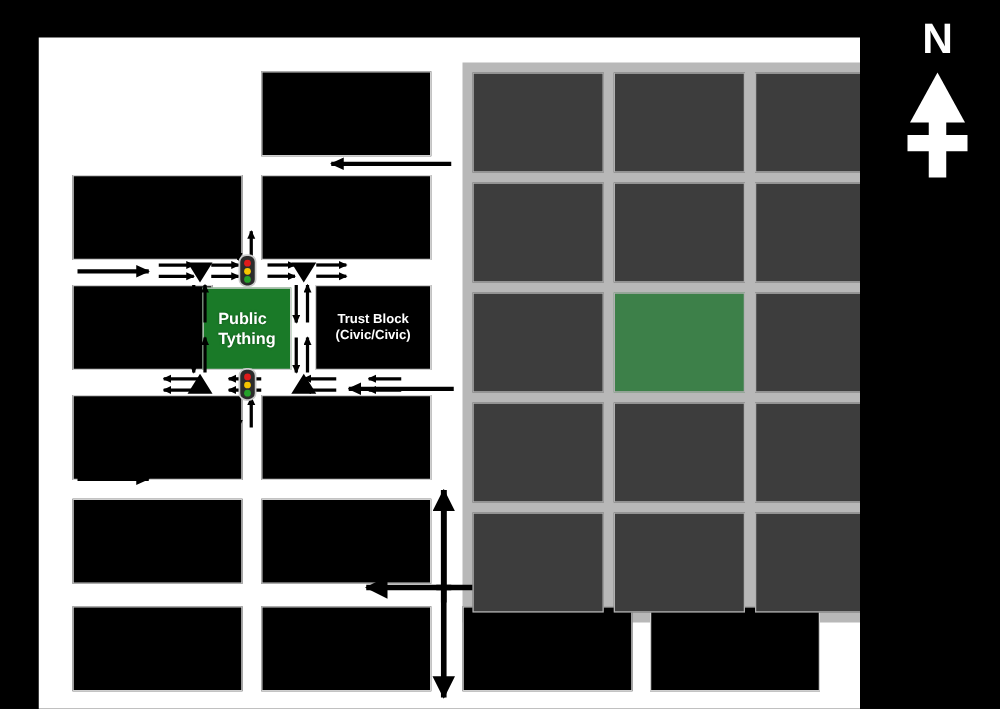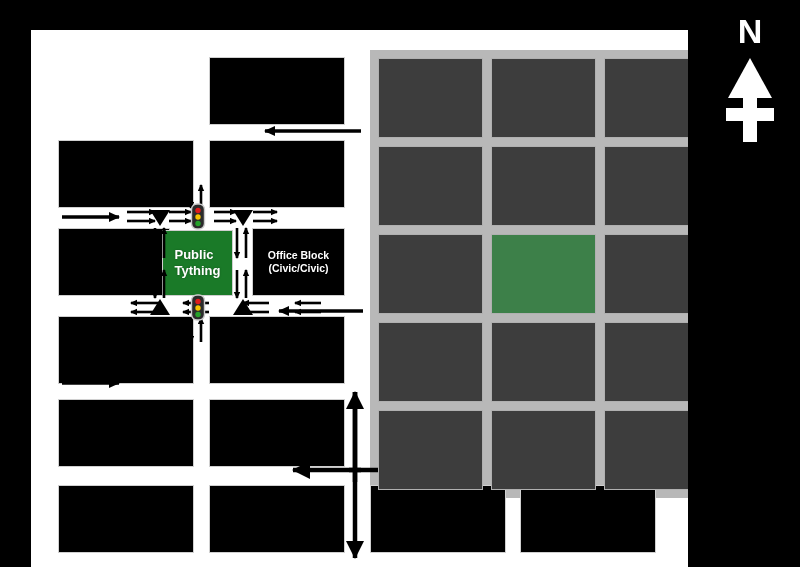--- a/index.html
+++ b/index.html
@@ -57,21 +57,21 @@
     <div id="ward" style="left:339px;top:20px;width:347px;height:448px;"></div>
 
     <div class="tblock" style="left:178px;top:27px;width:136px;height:68px;"></div>
 
     <div class="tblock" style="left:27px;top:110px;width:136px;height:68px;"></div>
     <div class="tblock" style="left:178px;top:110px;width:136px;height:68px;"></div>
 
     <div class="tblock" style="left:27px;top:198px;width:112px;height:68px;"></div>
     <div class="tblock" style="left:221px;top:198px;width:93px;height:68px;">
       <div class="lbl" style="font-size:10.5px;">
-        <span>Office Block</span><br>
+        <span>Trust Block</span><br>
         <span>(Civic/Civic)</span>
       </div>
     </div>
 
     <div class="tblock" style="left:27px;top:286px;width:136px;height:68px;"></div>
     <div class="tblock" style="left:178px;top:286px;width:136px;height:68px;"></div>
 
     <div class="tblock" style="left:27px;top:369px;width:136px;height:68px;"></div>
     <div class="tblock" style="left:178px;top:369px;width:136px;height:68px;"></div>
 

